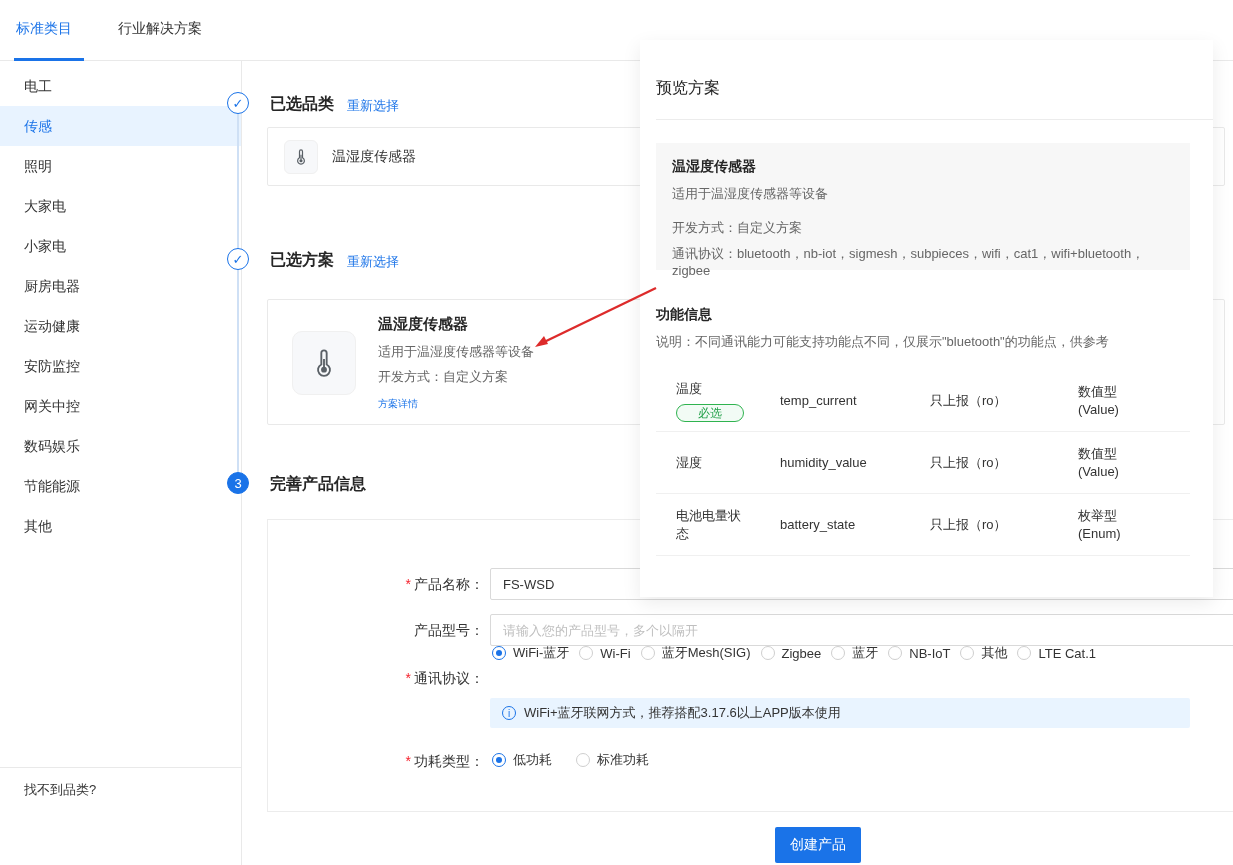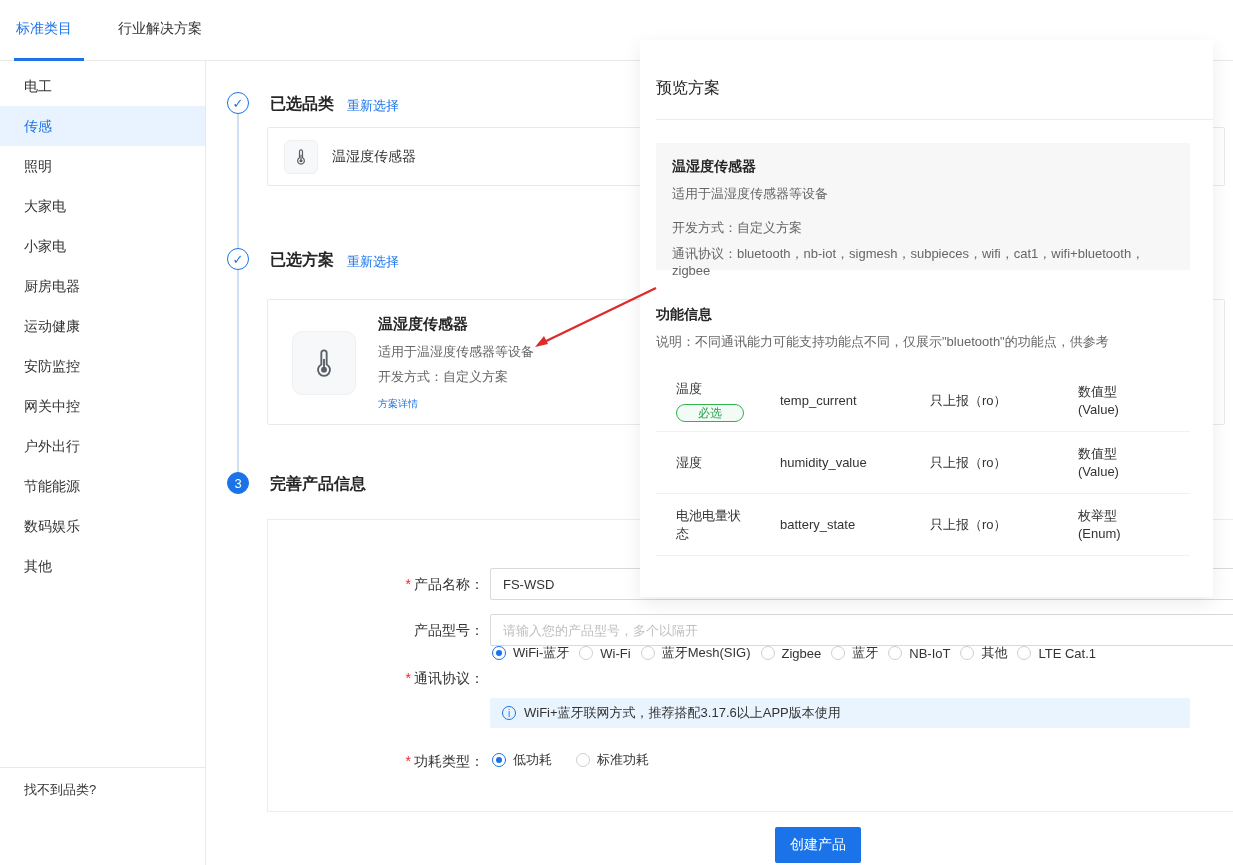--- a/index.html
+++ b/index.html
@@ -7,21 +7,21 @@
   .app { position:relative; width:1233px; height:865px; background:#fff; overflow:hidden; color:#333; }
 
   
   .header { position:absolute; top:0; left:0; width:100%; height:61px; border-bottom:1px solid #e9e9e9; background:#fff; }
   .tab { position:absolute; top:20px; font-size:14px; cursor:pointer; white-space:nowrap; }
   .tab-standard { left:16px; color:#1a73e8; }
   .tab-industry { left:118px; color:#333; }
   .tab-underline { position:absolute; left:14px; top:58px; width:70px; height:3px; background:#1a73e8; }
 
   
-  .sidebar { position:absolute; top:61px; left:0; width:206px; bottom:0; border-right:1px solid #e9e9e9; background:#fff; }
+  .sidebar { position:absolute; top:61px; left:0; width:242px; bottom:0; border-right:1px solid #e9e9e9; background:#fff; }
   .side-list { padding-top:5px; }
   .side-item { height:40px; line-height:40px; padding-left:24px; font-size:14px; color:#333; cursor:pointer; white-space:nowrap; }
   .side-item.active { background:#e8f3ff; color:#1a73e8; }
   .side-divider { position:absolute; left:0; right:0; top:706px; height:1px; background:#e9e9e9; }
   .side-footer { position:absolute; left:24px; top:720px; font-size:13px; color:#333; cursor:pointer; }
 
   
   .connector { position:absolute; left:237px; top:103px; width:2px; height:380px; background:#cfe0f5; }
   .step-circle { position:absolute; width:22px; height:22px; border:1px solid #1a73e8; border-radius:50%; background:#fff; color:#1a73e8; display:flex; align-items:center; justify-content:center; font-size:13px; z-index:2; }
   .step-circle.filled { background:#1a73e8; color:#fff; border-color:#1a73e8; }
@@ -112,23 +112,22 @@
     <div class="side-list">
       <div class="side-item">电工</div>
       <div class="side-item active">传感</div>
       <div class="side-item">照明</div>
       <div class="side-item">大家电</div>
       <div class="side-item">小家电</div>
       <div class="side-item">厨房电器</div>
       <div class="side-item">运动健康</div>
       <div class="side-item">安防监控</div>
       <div class="side-item">网关中控</div>
-      <div class="side-item">户外出行</div>
+      <div class="side-item">数码娱乐</div>
       <div class="side-item">节能能源</div>
-      <div class="side-item">数码娱乐</div>
       <div class="side-item">其他</div>
     </div>
     <div class="side-divider"></div>
     <div class="side-footer">找不到品类?</div>
   </aside>
 
   <div class="connector"></div>
 
   <div class="step-circle" id="circle1">✓</div>
   <div class="step-title" id="title1">已选品类</div>

